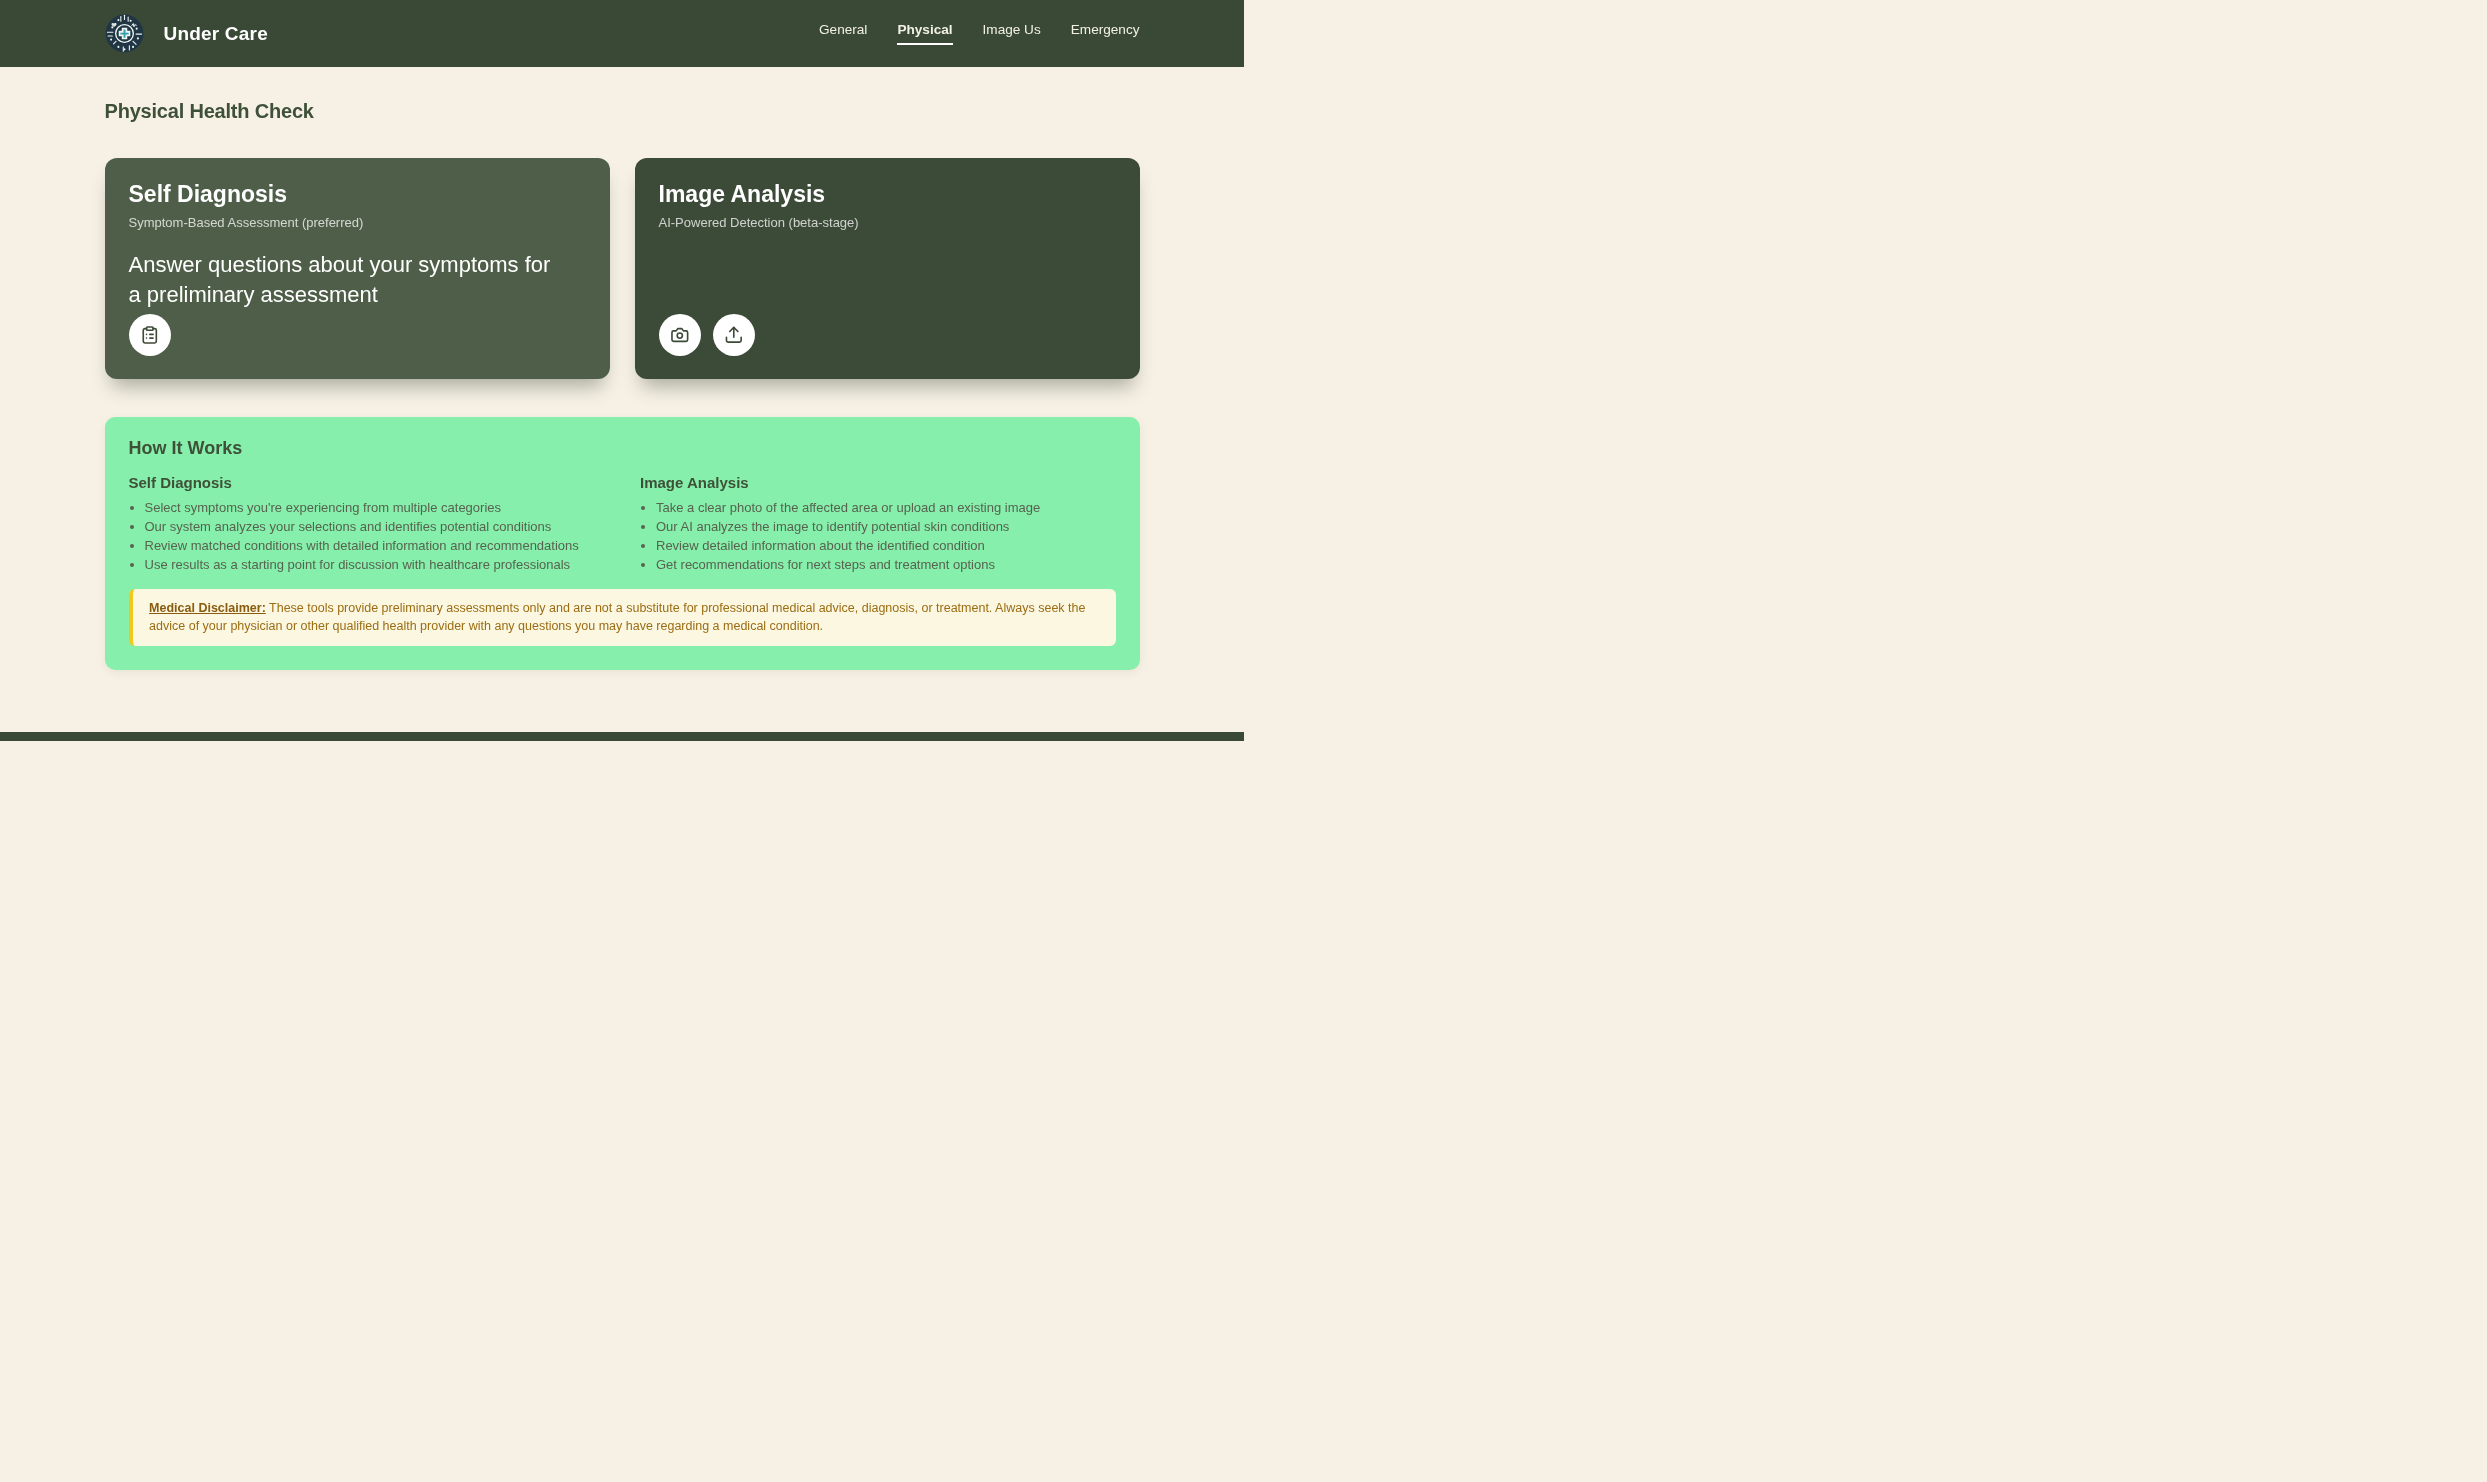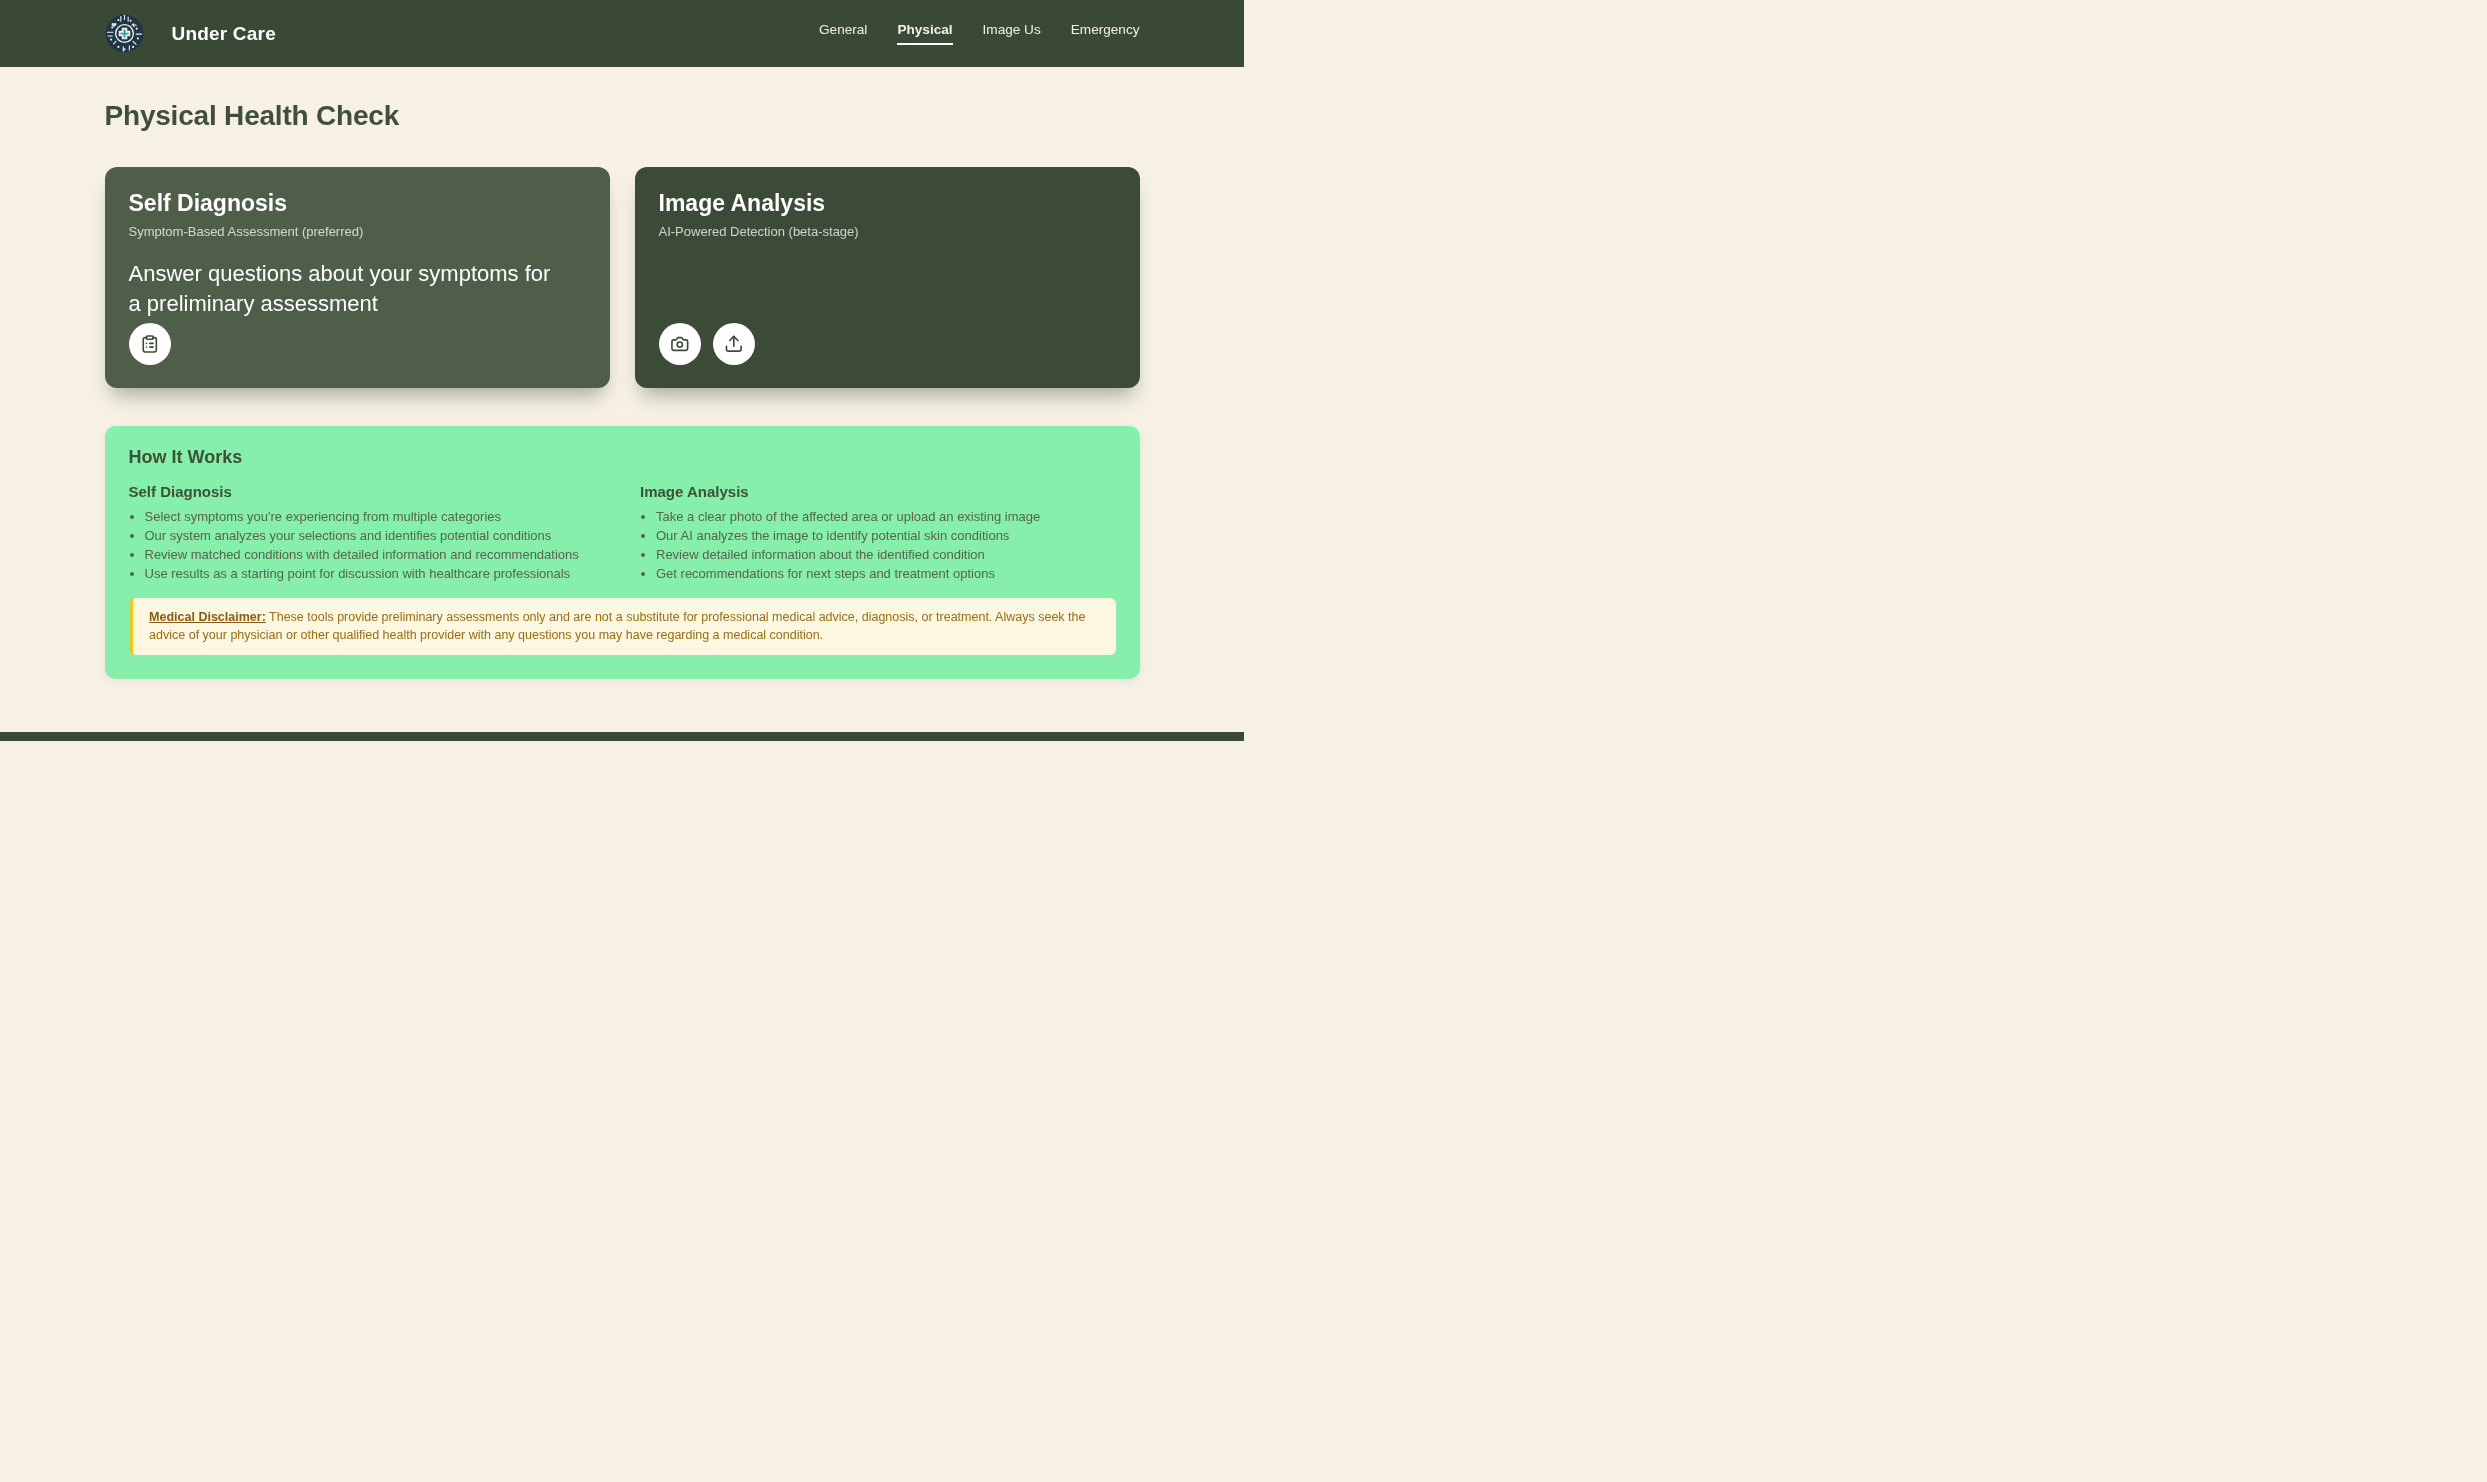--- a/index.html
+++ b/index.html
@@ -21,31 +21,31 @@
     width:1244px;height:741px;overflow:hidden;
     background:var(--cream);
     font-family:"Liberation Sans", sans-serif;
     display:flex;flex-direction:column;
   }
   .container{width:1035px;margin:0 auto;}
 
   
   header.topbar{height:67px;background:var(--green-header);flex:0 0 auto;}
   .topbar-inner{height:100%;display:flex;align-items:center;justify-content:space-between;}
-  .brand{display:flex;align-items:center;gap:28px;}
+  .brand{display:flex;align-items:center;gap:20px;}
   .brand-logo{width:39px;height:39px;display:block;}
   .brand-name{color:#ffffff;font-size:19px;font-weight:700;letter-spacing:0.2px;}
   nav.main-nav{display:flex;align-items:center;gap:30px;margin-left:16px;}
   .nav-link{color:#f3f1e7;font-size:13.6px;text-decoration:none;padding-bottom:6.8px;border-bottom:2.3px solid transparent;cursor:pointer;}
   .nav-link.active{font-weight:700;border-bottom-color:#ffffff;}
 
   
   main{flex:1 1 auto;}
   .page-head{padding-top:33px;}
-  h1.page-title{font-size:28px;font-weight:700;color:var(--ink);letter-spacing:-0.2px;}
+  h1.page-title{font-size:20px;font-weight:700;color:var(--ink);letter-spacing:-0.2px;}
   p.page-subtitle{margin-top:19px;font-size:13.6px;color:var(--muted);}
 
   
   .cards{margin-top:35px;display:grid;grid-template-columns:1fr 1fr;gap:25px;}
   .option-card{
     border-radius:12px;padding:23px 24px;height:221px;color:#fff;
     display:flex;flex-direction:column;cursor:pointer;
     box-shadow:0 13.6px 19.6px -7.6px rgba(45,55,40,.38);
   }
   .option-card.light{background:var(--green-card-light);}

